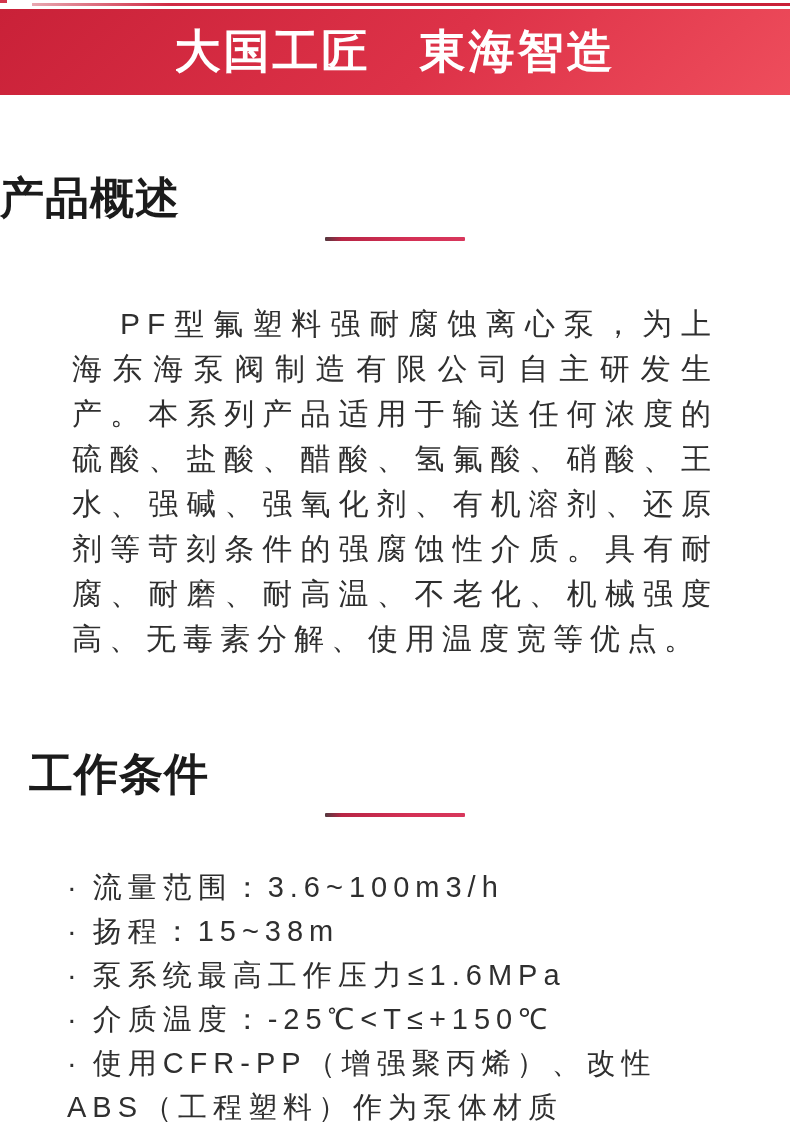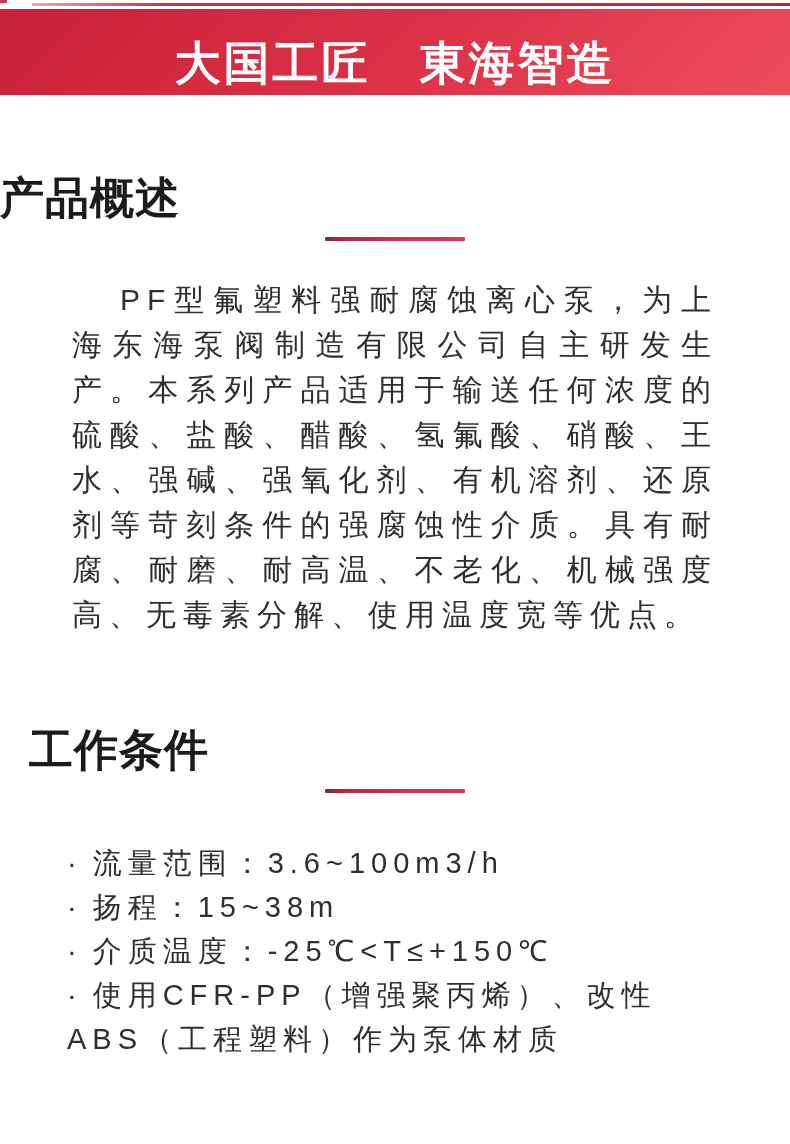--- a/index.html
+++ b/index.html
@@ -30,21 +30,21 @@
     left: 32px; top: 3px;
     right: 0;
     height: 3px;
     background: linear-gradient(90deg, #e8a7b0 0%, #d02c45 18%, #c92138 100%);
   }
   
   .banner {
     height: 86px;
     background: linear-gradient(135deg, #c92138 0%, #dd3248 55%, #ee4d5c 100%);
     display: flex;
-    align-items: flex-end;
+    align-items: center;
     justify-content: center;
   }
   .banner-title {
     color: #ffffff;
     font-size: 46px;
     font-weight: 700;
     letter-spacing: 3px;
     white-space: nowrap;
   }
   
@@ -59,21 +59,21 @@
   .section-title.second { margin-top: 88px; padding-left: 29px; }
   .title-underline {
     width: 140px;
     height: 4px;
     margin: 14px auto 0 auto;
     background: linear-gradient(90deg, #54393f 0%, #b82545 12%, #d43055 60%, #d8375c 100%);
     border-radius: 1px;
   }
   
   .overview-paragraph {
-    margin: 36px auto 0 auto;
+    margin: 60px auto 0 auto;
     width: 646px;
     font-size: 30px;
     line-height: 45px;
     letter-spacing: 7px;
     color: #2f2f2f;
     text-align: justify;
     text-indent: 48px;
   }
   
   .conditions-list {
@@ -111,17 +111,18 @@
   <div class="title-underline"></div>
 
   <p class="overview-paragraph">PF型氟塑料强耐腐蚀离心泵，为上海东海泵阀制造有限公司自主研发生产。本系列产品适用于输送任何浓度的硫酸、盐酸、醋酸、氢氟酸、硝酸、王水、强碱、强氧化剂、有机溶剂、还原剂等苛刻条件的强腐蚀性介质。具有耐腐、耐磨、耐高温、不老化、机械强度高、无毒素分解、使用温度宽等优点。</p>
 
   <div class="section-title second">工作条件</div>
   <div class="title-underline"></div>
 
   <ul class="conditions-list">
     <li class="condition-item"><span class="bullet-dot">·</span><span>流量范围：3.6~100m3/h</span></li>
     <li class="condition-item"><span class="bullet-dot">·</span><span>扬程：15~38m</span></li>
+    <li class="condition-item"><span class="bullet-dot">·</span><span>泵系统最高工作压力≤1.6MPa</span></li>
     <li class="condition-item"><span class="bullet-dot">·</span><span>介质温度：-25℃&lt;T≤+150℃</span></li>
     <li class="condition-item"><span class="bullet-dot">·</span><span>使用CFR-PP（增强聚丙烯）、改性ABS（工程塑料）作为泵体材质</span></li>
   </ul>
 
 </div>
 
 </body></html>

